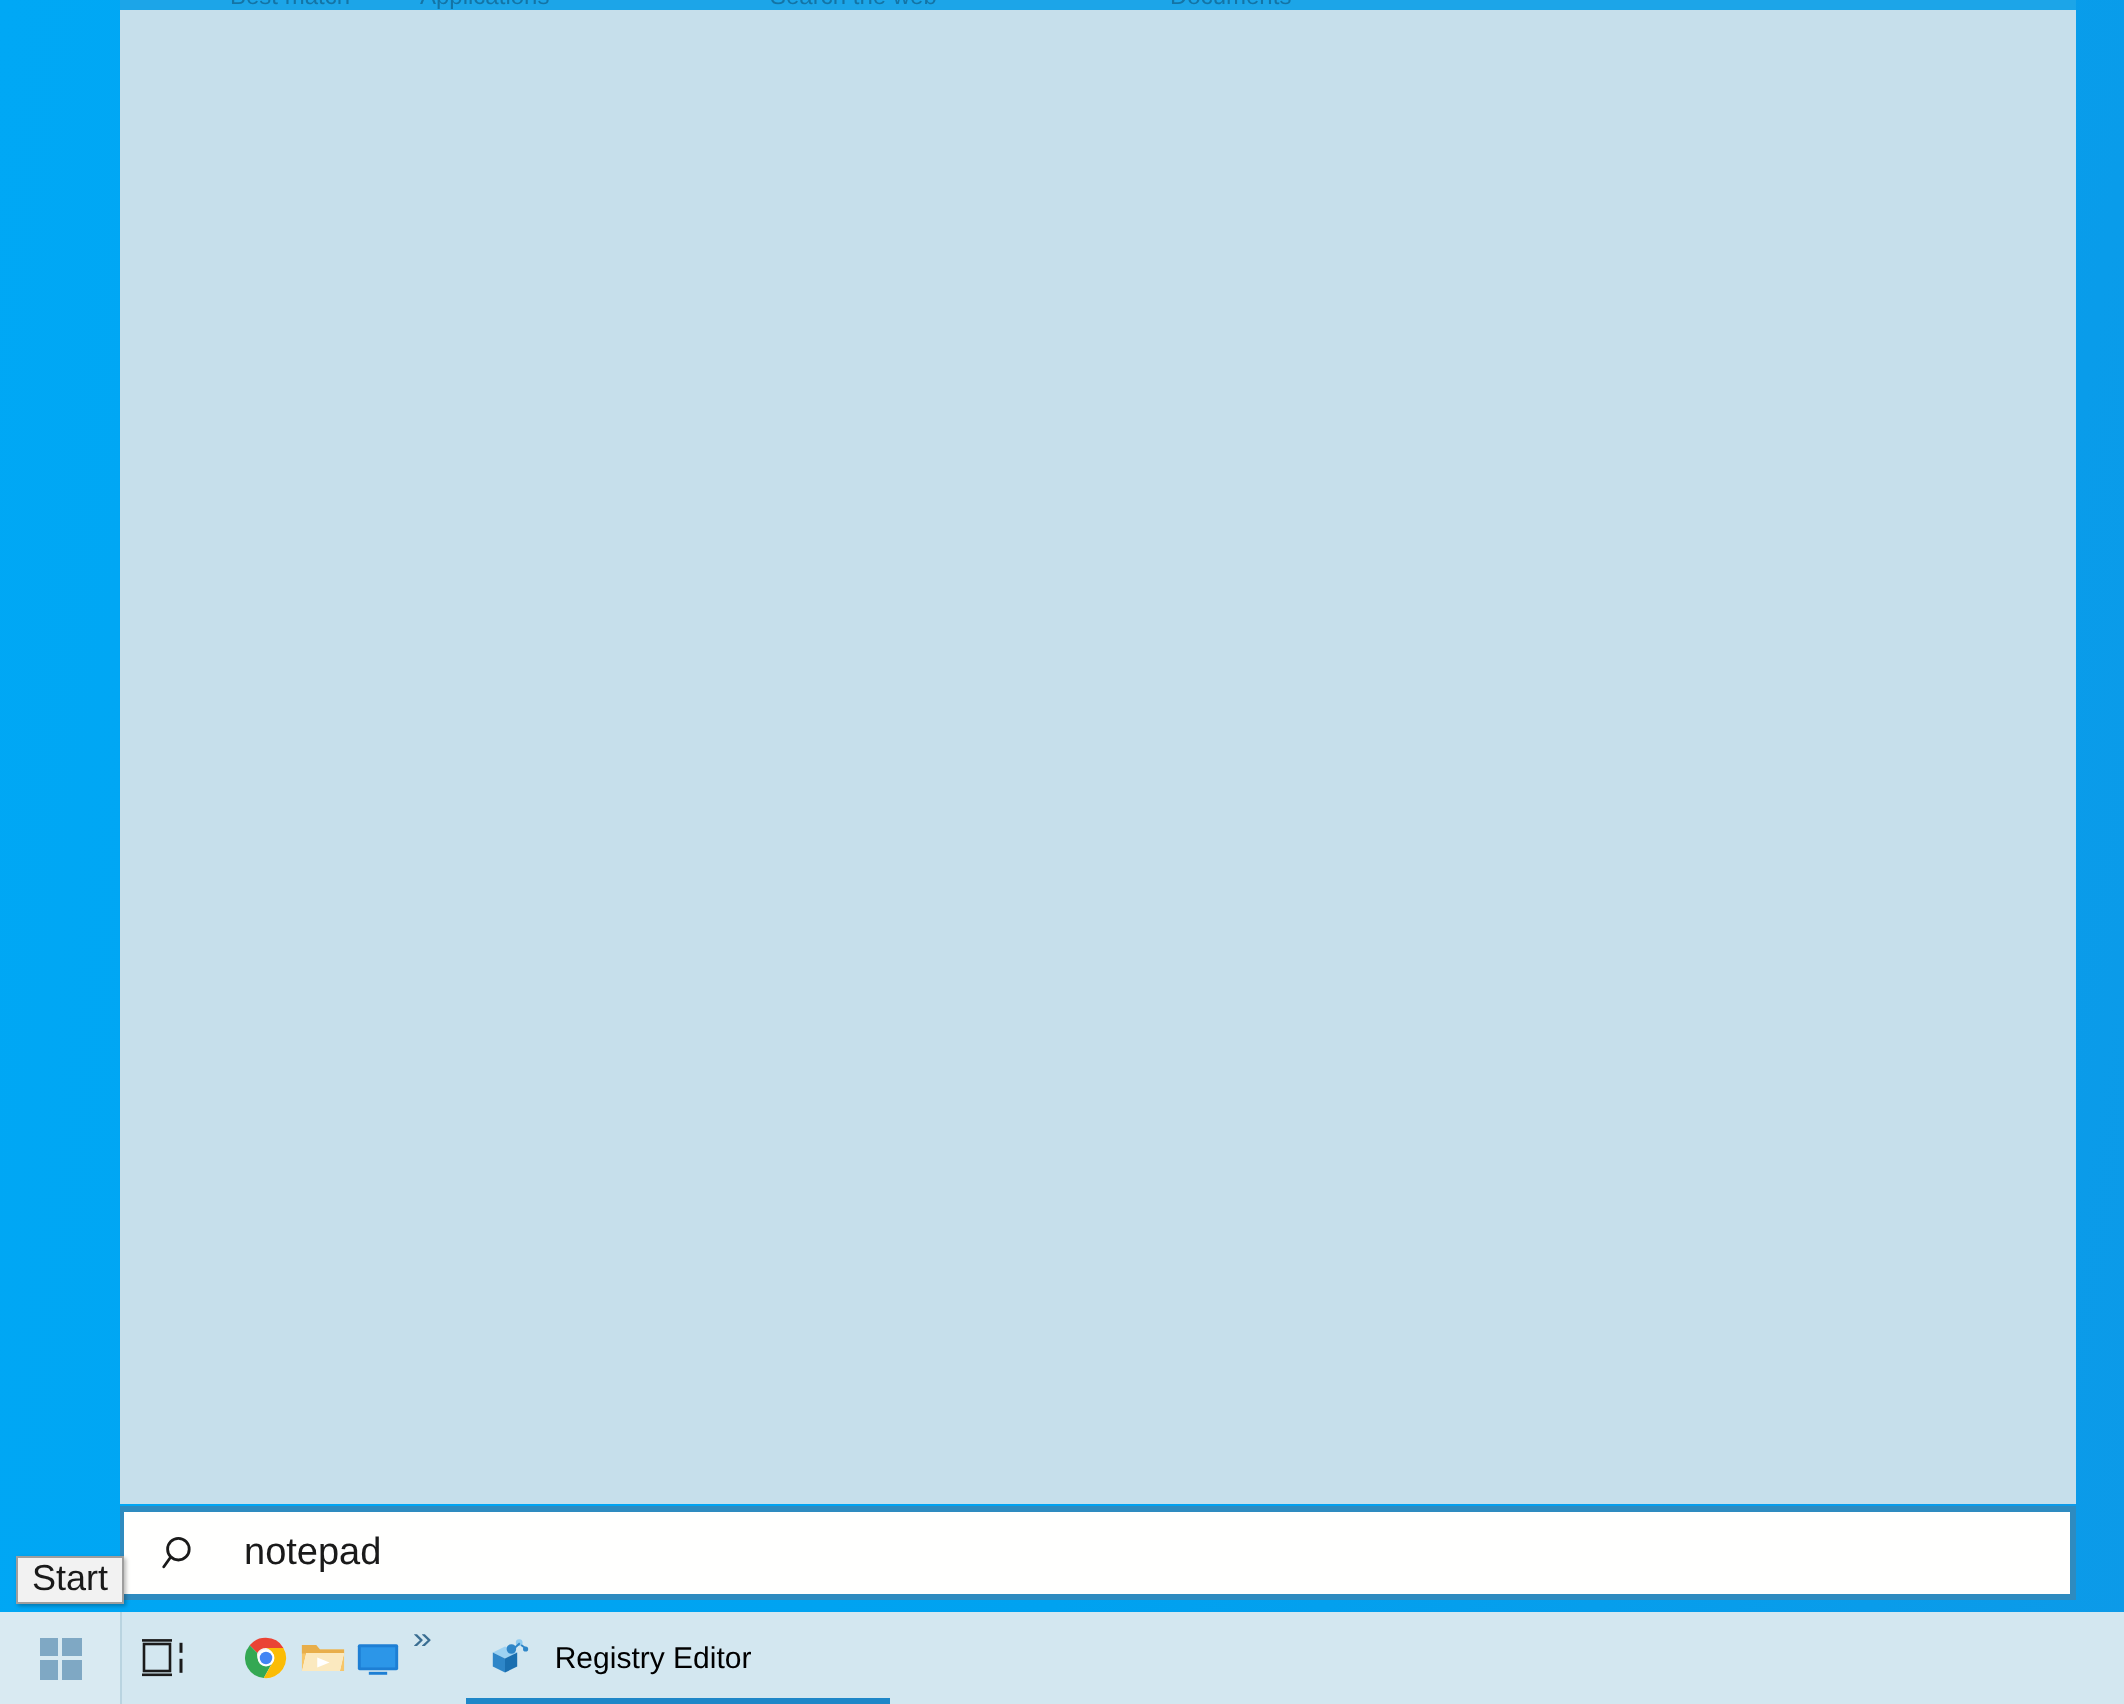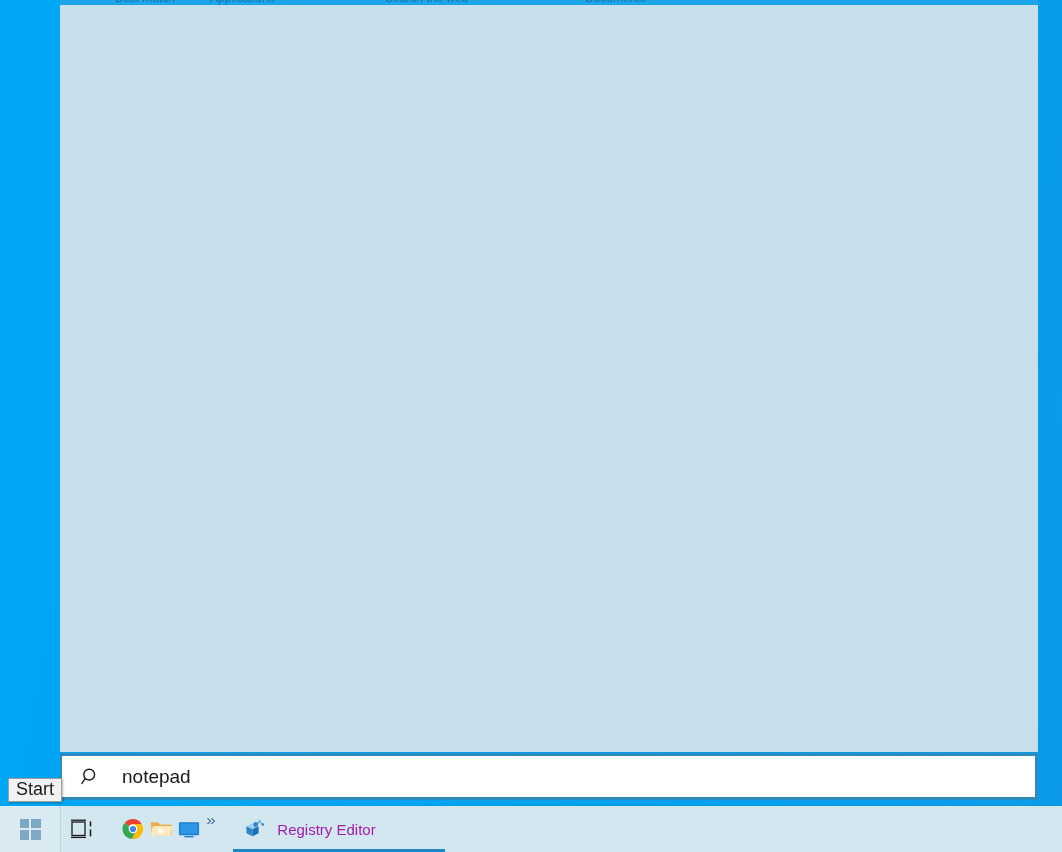--- a/index.html
+++ b/index.html
@@ -188,21 +188,21 @@
     height: 46px;
     min-width: 190px;
     display: flex;
     align-items: center;
     position: relative;
     padding: 0 12px 0 10px;
     flex: 0 0 auto;
   }
   #task-registry-editor .tb-label {
     font-size: 15px;
-    color: #a21caf;
+    color: #000000;
     margin-left: 10px;
     white-space: nowrap;
     font-family: "Liberation Sans", sans-serif;
   }
   #task-active-underline {
     position: absolute;
     left: 0;
     bottom: 0;
     width: 100%;
     height: 3px;

